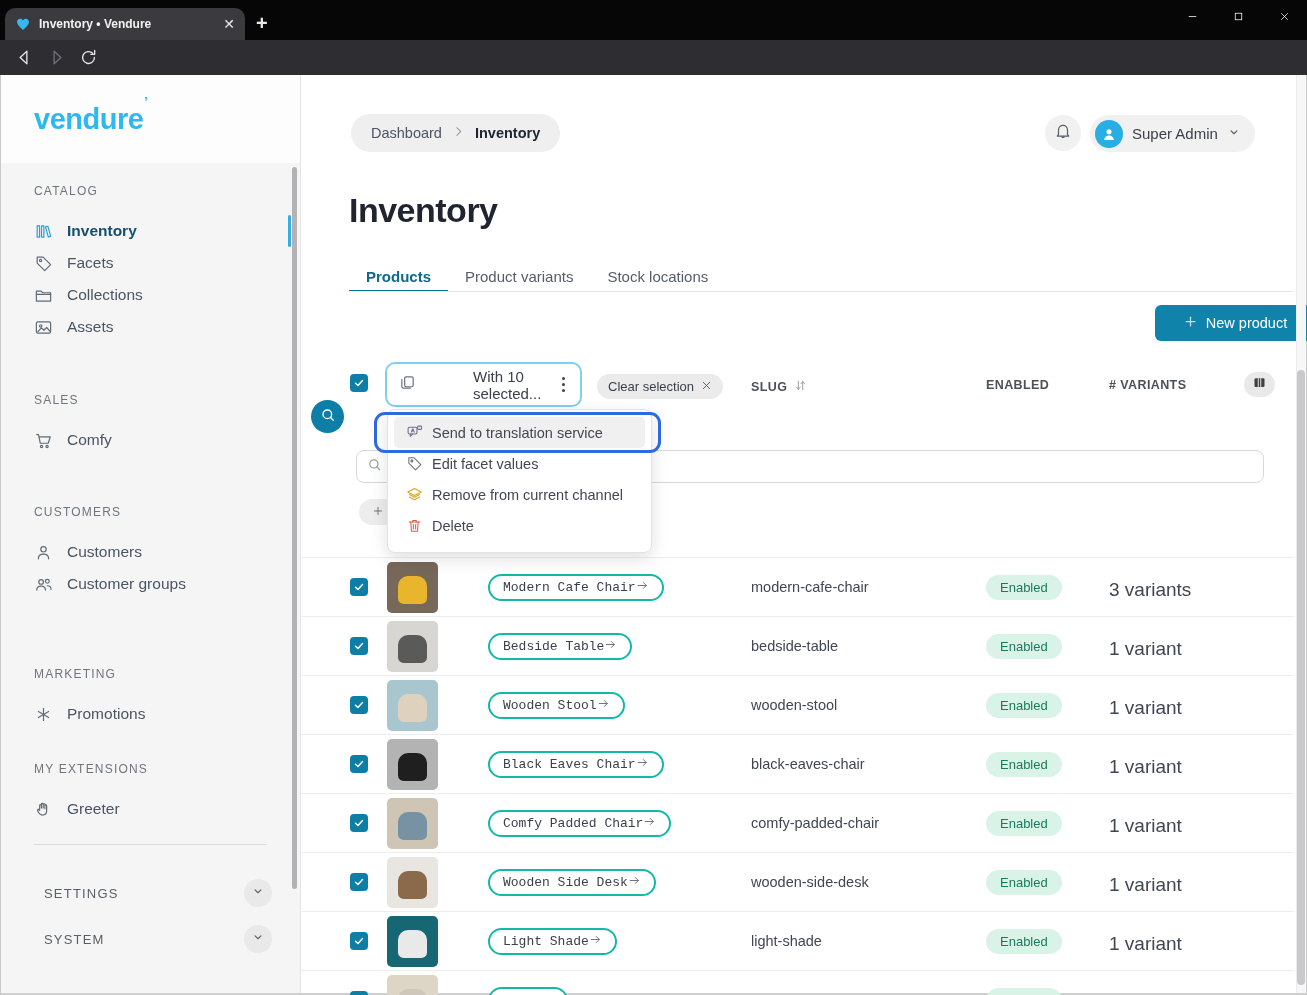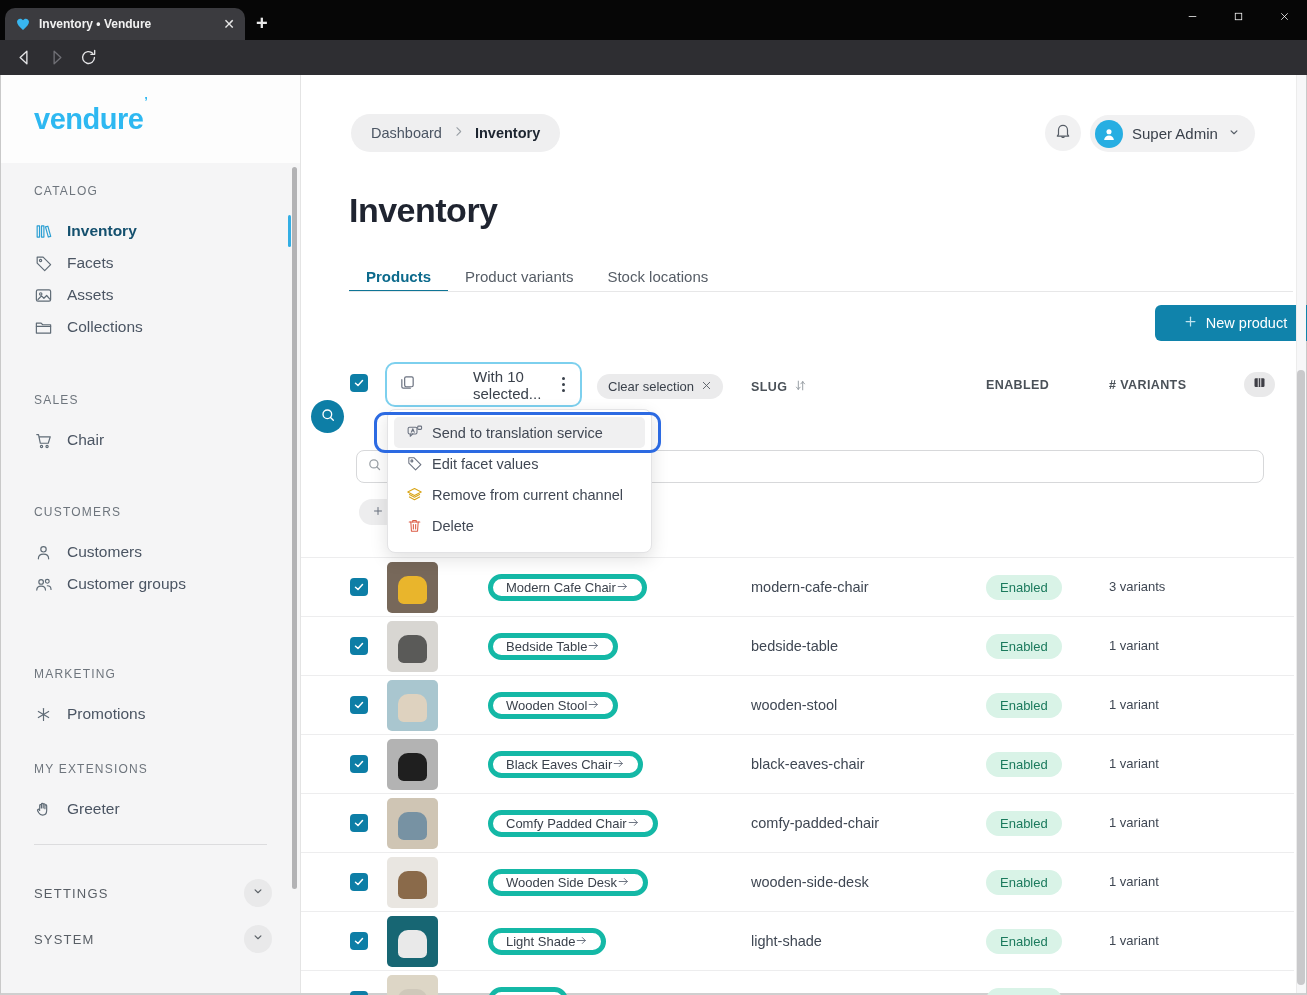--- a/index.html
+++ b/index.html
@@ -50,21 +50,21 @@
   .nav-header { margin-left:33px; font-size:12px; letter-spacing:1.2px; color:#6e757d; font-weight:normal; height:16px; }
   .nav-items { margin-top:15px; }
   .nav-item { position:relative; height:32px; display:flex; align-items:center; gap:14px; padding-left:33px; cursor:pointer; }
   .nav-item .nicon { width:19px; height:19px; flex:none; color:#5f6b76; }
   .nav-item .nicon svg { width:19px; height:19px; fill:none; stroke:currentColor; stroke-width:1.5; stroke-linecap:round; stroke-linejoin:round; }
   .nav-item .nlabel { font-size:15.5px; color:#4b5563; }
   .nav-item.active .nlabel { color:#14506e; font-weight:bold; }
   .nav-item.active .nicon { color:#2b9fd3; }
   .nav-item.active::after { content:""; position:absolute; right:9px; top:0; width:3.5px; height:32px; background:#33aee4; border-radius:2px; }
   .nav-divider { position:absolute; left:33px; right:33px; top:769px; height:1px; background:#dcdcde; }
-  .nav-collapsed { position:absolute; left:33px; right:28px; height:32px; display:flex; align-items:center; justify-content:space-between; cursor:pointer; }
+  .nav-collapsed { position:absolute; left:43px; right:28px; height:32px; display:flex; align-items:center; justify-content:space-between; cursor:pointer; }
   .nav-collapsed .clabel { font-size:13px; letter-spacing:1.2px; color:#595f66; }
   .nav-collapsed .cbtn { width:28px; height:28px; border-radius:50%; background:#e9e9ea; display:flex; align-items:center; justify-content:center; }
   .nav-collapsed .cbtn svg { width:14px; height:14px; fill:none; stroke:#5c6268; stroke-width:2; stroke-linecap:round; stroke-linejoin:round; }
   .side-scroll { position:absolute; left:291px; top:92px; width:5px; height:722px; background:#b3b3b5; border-radius:3px; }
 
   
   .main { position:absolute; left:300px; top:0; right:0; height:100%; background:#fff; }
   .crumb { position:absolute; left:50px; top:39px; height:38px; background:#efeff0; border-radius:20px;
            display:flex; align-items:center; padding:0 20px; gap:10px; }
   .crumb .c1 { font-size:14.5px; color:#4b5563; }
@@ -133,27 +133,27 @@
   .menu-item .micon svg { width:17px; height:17px; fill:none; stroke:currentColor; stroke-width:1.5; stroke-linecap:round; stroke-linejoin:round; }
   .menu-item .mlabel { font-size:14.5px; color:#414854; }
   .annotation { position:absolute; left:73px; top:337px; width:287px; height:41px; border:3.5px solid #2c6ae2;
                 border-radius:11px; z-index:9; pointer-events:none; }
 
   .rows { position:absolute; left:0; top:482px; right:12px; }
   .prow { position:relative; height:59px; border-top:1px solid #ededee; }
   .prow .checkbox { left:49px; top:20px; }
   .thumb { position:absolute; left:86px; top:4px; width:51px; height:51px; border-radius:5px; overflow:hidden; }
   .thumb .shape { position:absolute; left:22%; top:28%; width:56%; height:55%; border-radius:35% 35% 20% 20%; }
-  .name-pill { position:absolute; left:187px; top:16px; height:27px; border:5px solid #14b8a6; border-radius:15px;
-               background:#fff; display:flex; align-items:center; padding:0 13px; font-size:13px; color:#3a414b; cursor:pointer; min-width:80px; }
+  .name-pill { position:absolute; left:187px; top:16px; height:27px; border:2px solid #14b8a6; border-radius:15px;
+               background:#fff; display:flex; align-items:center; padding:0 13px; font-size:13px; color:#3a414b; cursor:pointer; min-width:80px;font-family:Liberation Mono, monospace; }
   .name-pill svg { width:13px; height:13px; fill:none; stroke:#6b7280; stroke-width:1.8; stroke-linecap:round; stroke-linejoin:round; }
   .pslug { position:absolute; left:450px; top:21px; font-size:14.5px; color:#3f4753; }
   .badge { position:absolute; left:685px; top:17px; height:25px; background:#d9f3e7; color:#1b7a5d; border-radius:13px;
            display:flex; align-items:center; padding:0 14px; font-size:13px; }
-  .pvariants { position:absolute; left:808px; top:21px; font-size:13px; color:#3f4753; }
+  .pvariants { position:absolute; left:808px; top:21px; font-size:19px; color:#3f4753; }
 
   .main-scroll-track { position:absolute; right:0; top:0; width:10px; height:100%; background:#f7f7f8; border-left:1px solid #ececec; }
   .main-scroll-thumb { position:absolute; right:1px; top:295px; width:8px; height:615px; background:#c9c9cb; border-radius:4px; }
 </style>
 </head>
 <body>
 
 <div class="screen">
 
   <div class="tabbar">
@@ -251,45 +251,45 @@
               </div>
               <div class="nav-item">
                 <span class="nicon"><svg viewBox="0 0 24 24">
                     <path d="M4 11.5 V4 h7.5 L21 13.5 13.5 21 Z"></path>
                     <circle cx="8.3" cy="8.3" r="1.4"></circle>
                   </svg></span>
                 <span class="nlabel">Facets</span>
               </div>
               <div class="nav-item">
                 <span class="nicon"><svg viewBox="0 0 24 24">
+                    <path d="M3 19 V6.5 h6 l2 2 h10 V19 Z"></path>
+                    <path d="M3 10.5 h18"></path>
+                  </svg></span>
+                <span class="nlabel">Collections</span>
+              </div>
+              <div class="nav-item">
+                <span class="nicon"><svg viewBox="0 0 24 24">
                     <rect x="3" y="5" width="18" height="14" rx="2"></rect>
                     <circle cx="8.5" cy="10" r="1.5"></circle>
                     <path d="M5 17 l4.5-4.5 3 3 3.5-3.5 4 4.5"></path>
                   </svg></span>
                 <span class="nlabel">Assets</span>
               </div>
-              <div class="nav-item">
-                <span class="nicon"><svg viewBox="0 0 24 24">
-                    <path d="M3 19 V6.5 h6 l2 2 h10 V19 Z"></path>
-                    <path d="M3 10.5 h18"></path>
-                  </svg></span>
-                <span class="nlabel">Collections</span>
-              </div>
             </div>
           </div>
           <div class="nav-section" style="top: 318px;">
             <div class="nav-header">SALES</div>
             <div class="nav-items">
               <div class="nav-item">
                 <span class="nicon"><svg viewBox="0 0 24 24">
                     <circle cx="9.5" cy="19.5" r="1.4"></circle>
                     <circle cx="16.5" cy="19.5" r="1.4"></circle>
                     <path d="M3.5 4.5 h2.2 L8 15.5 h10 l2.5-8 H6.2"></path>
                   </svg></span>
-                <span class="nlabel">Chair</span>
+                <span class="nlabel">Comfy</span>
               </div>
             </div>
           </div>
           <div class="nav-section" style="top: 430px;">
             <div class="nav-header">CUSTOMERS</div>
             <div class="nav-items">
               <div class="nav-item">
                 <span class="nicon"><svg viewBox="0 0 24 24">
                     <circle cx="12" cy="8" r="3.4"></circle>
                     <path d="M5.5 20 c0-4 3-6 6.5-6 s6.5 2 6.5 6"></path>

